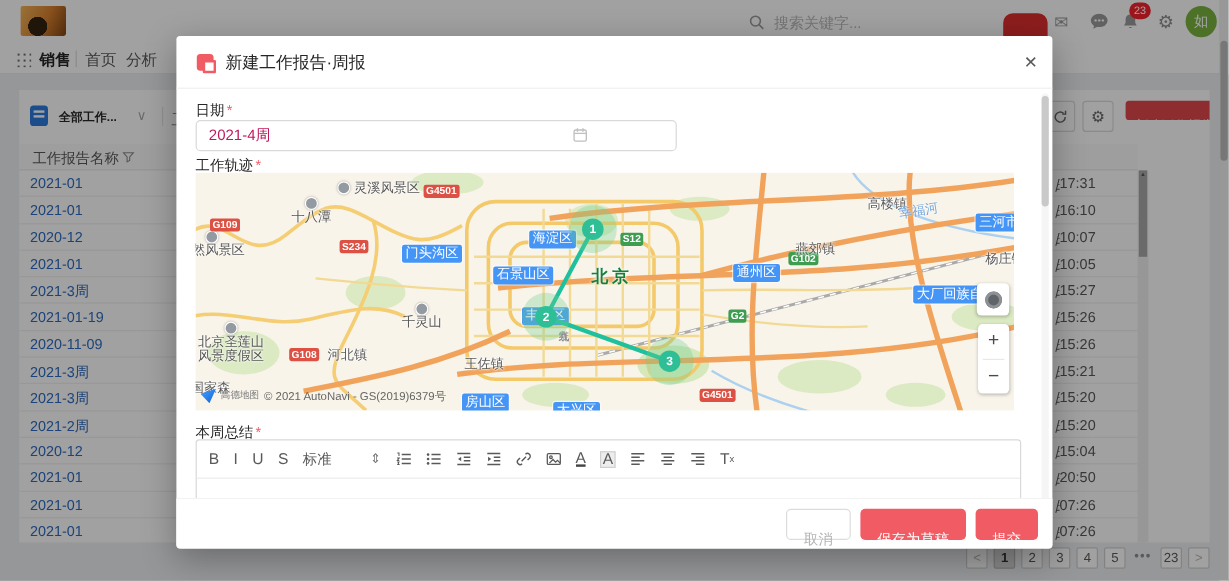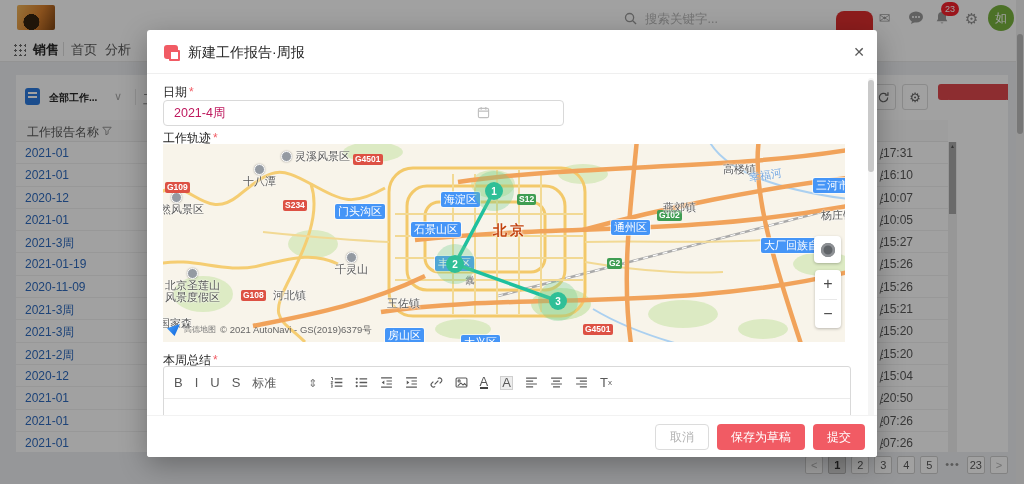--- a/index.html
+++ b/index.html
@@ -89,21 +89,21 @@
   
   .map{position:absolute;left:16px;top:114px;width:682px;height:198px;background:#f8f4ea;overflow:hidden}
   .map svg.base{position:absolute;left:0;top:0}
   .mlabels{position:absolute;inset:0}
   .ml{position:absolute;white-space:nowrap}
   .ml-dist{background:#4595f7;color:#fff;font-size:11px;height:15px;line-height:15px;padding:0 3px;border-radius:2px;
            box-shadow:0 0 0 1px rgba(255,255,255,.6)}
   .ml-rr{background:#dd5144;color:#fff;font-size:8.5px;font-weight:bold;height:11px;line-height:11px;padding:0 2px;border-radius:2px}
   .ml-rg{background:#3f9d52;color:#fff;font-size:8.5px;font-weight:bold;height:11px;line-height:11px;padding:0 2px;border-radius:2px}
   .ml-town{color:#5a5a5a;font-size:11px;text-shadow:0 0 2px #fff,0 0 2px #fff,0 0 2px #fff}
-  .ml-city{color:#c2410c;font-size:14px;font-weight:bold;letter-spacing:3px;text-shadow:0 0 2px #fff,0 0 3px #fff}
+  .ml-city{color:#15803d;font-size:14px;font-weight:bold;letter-spacing:3px;text-shadow:0 0 2px #fff,0 0 3px #fff}
   .ml-water{color:#74a7e0;font-size:11px;transform:rotate(-9deg);text-shadow:0 0 2px #fff}
   .ml-vt{color:#8d8d8d;font-size:9px;writing-mode:vertical-rl;text-shadow:0 0 2px #fff}
   .ml-poiV{display:flex;flex-direction:column;align-items:center;color:#565656;font-size:11px;
            text-shadow:0 0 2px #fff,0 0 2px #fff;line-height:12px}
   .ml-poiH{display:flex;align-items:center;gap:3px;color:#565656;font-size:11px;text-shadow:0 0 2px #fff,0 0 2px #fff}
   .pico{width:11px;height:11px;border-radius:50%;background:#949aa2;border:1.5px solid #fff;
         box-shadow:0 0 2px rgba(0,0,0,.35);flex:none}
   .traj{position:absolute;left:0;top:0;pointer-events:none}
   .locbtn{position:absolute;left:651px;top:92px;width:27px;height:27px;background:#fff;border-radius:4px;
           box-shadow:0 1px 3px rgba(0,0,0,.25);display:flex;align-items:center;justify-content:center}
@@ -124,21 +124,21 @@
   .tool{margin-right:12px;color:#595959;font-size:13px;line-height:14px;height:14px;display:flex;align-items:center;cursor:pointer}
   .tool svg{width:13px;height:13px;display:block}
   .tg-style{font-size:12px;width:44px}.tg-size{font-size:11px;color:#777}
   .tg-color{border-bottom:2px solid #444;line-height:11px;height:13px}
   .tg-bg{background:#ededed;border:1px solid #cfcfcf;padding:0 1px;line-height:11px;height:14px}
   .tg-clear{font-size:13px}.tg-clear sub{font-size:8px}
 
   
   .mfoot{position:absolute;left:0;bottom:0;width:100%;height:42px;background:#fff;border-top:1px solid #f2f2f2;
          border-radius:0 0 3px 3px;display:flex;align-items:center;justify-content:flex-end;gap:8px;padding-right:12px}
-  .btn{height:26px;padding:0 14px;border-radius:4px;font-size:12px;line-height:24px;cursor:pointer}
+  .btn{height:26px;padding:12px 14px;border-radius:4px;font-size:12px;line-height:24px;cursor:pointer}
   .btn-cancel{border:1px solid #dcdcdc;background:#fff;color:#b3b3b3}
   .btn-primary{border:none;background:#f15b64;color:#fff;line-height:26px}
 </style>
 </head>
 <body>
 
 <div class="stage">
 
   <div class="topbar">
     <div class="logo"></div>
@@ -361,21 +361,21 @@
           </div>
           <div class="ml ml-poiV" style="left: 2px; top: 124px;">
             <span class="pico"></span>
             <span>北京圣莲山</span>
             <span>风景度假区</span>
           </div>
           <div class="ml ml-poiV" style="left: 172px; top: 108px;">
             <span class="pico"></span>
             <span>千灵山</span>
           </div>
-          <div class="ml ml-rr" style="left: 2px; top: 38px; text-align: right;">G109</div>
+          <div class="ml ml-rr" style="left: 12px; top: 38px; text-align: right;">G109</div>
           <div class="ml ml-rr" style="left: 190px; top: 10px;">G4501</div>
           <div class="ml ml-rr" style="left: 120px; top: 56px;">S234</div>
           <div class="ml ml-rr" style="left: 78px; top: 146px;">G108</div>
           <div class="ml ml-rr" style="left: 420px; top: 180px;">G4501</div>
           <div class="ml ml-rg" style="left: 354px; top: 50px;">S12</div>
           <div class="ml ml-rg" style="left: 494px; top: 66px;">G102</div>
           <div class="ml ml-rg" style="left: 444px; top: 114px;">G2</div>
           <div class="ml ml-dist" style="left: 172px; top: 60px;">门头沟区</div>
           <div class="ml ml-dist" style="left: 248px; top: 78px;">石景山区</div>
           <div class="ml ml-dist" style="left: 278px; top: 48px;">海淀区</div>

